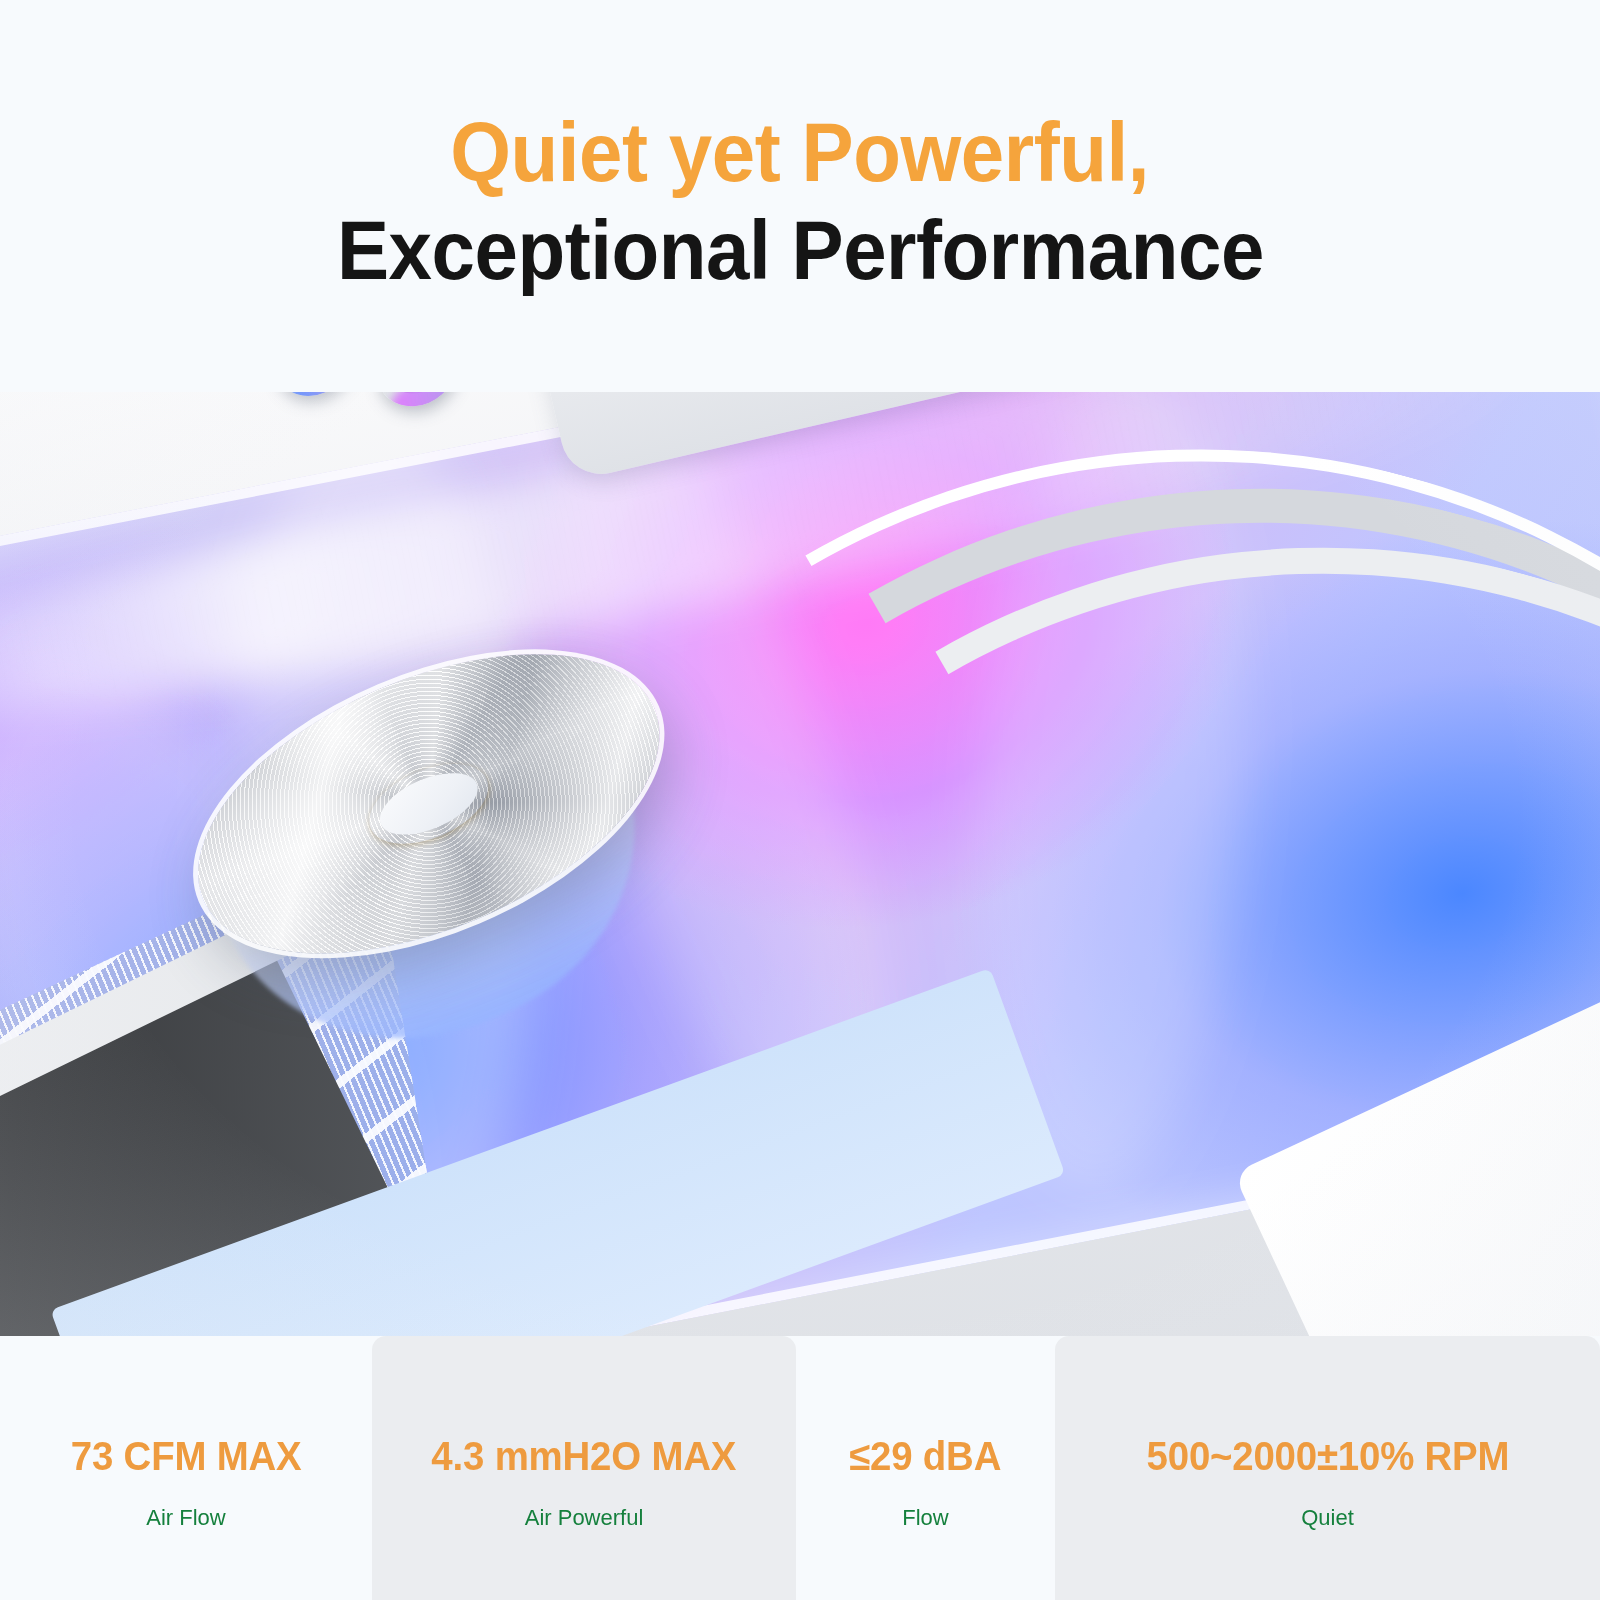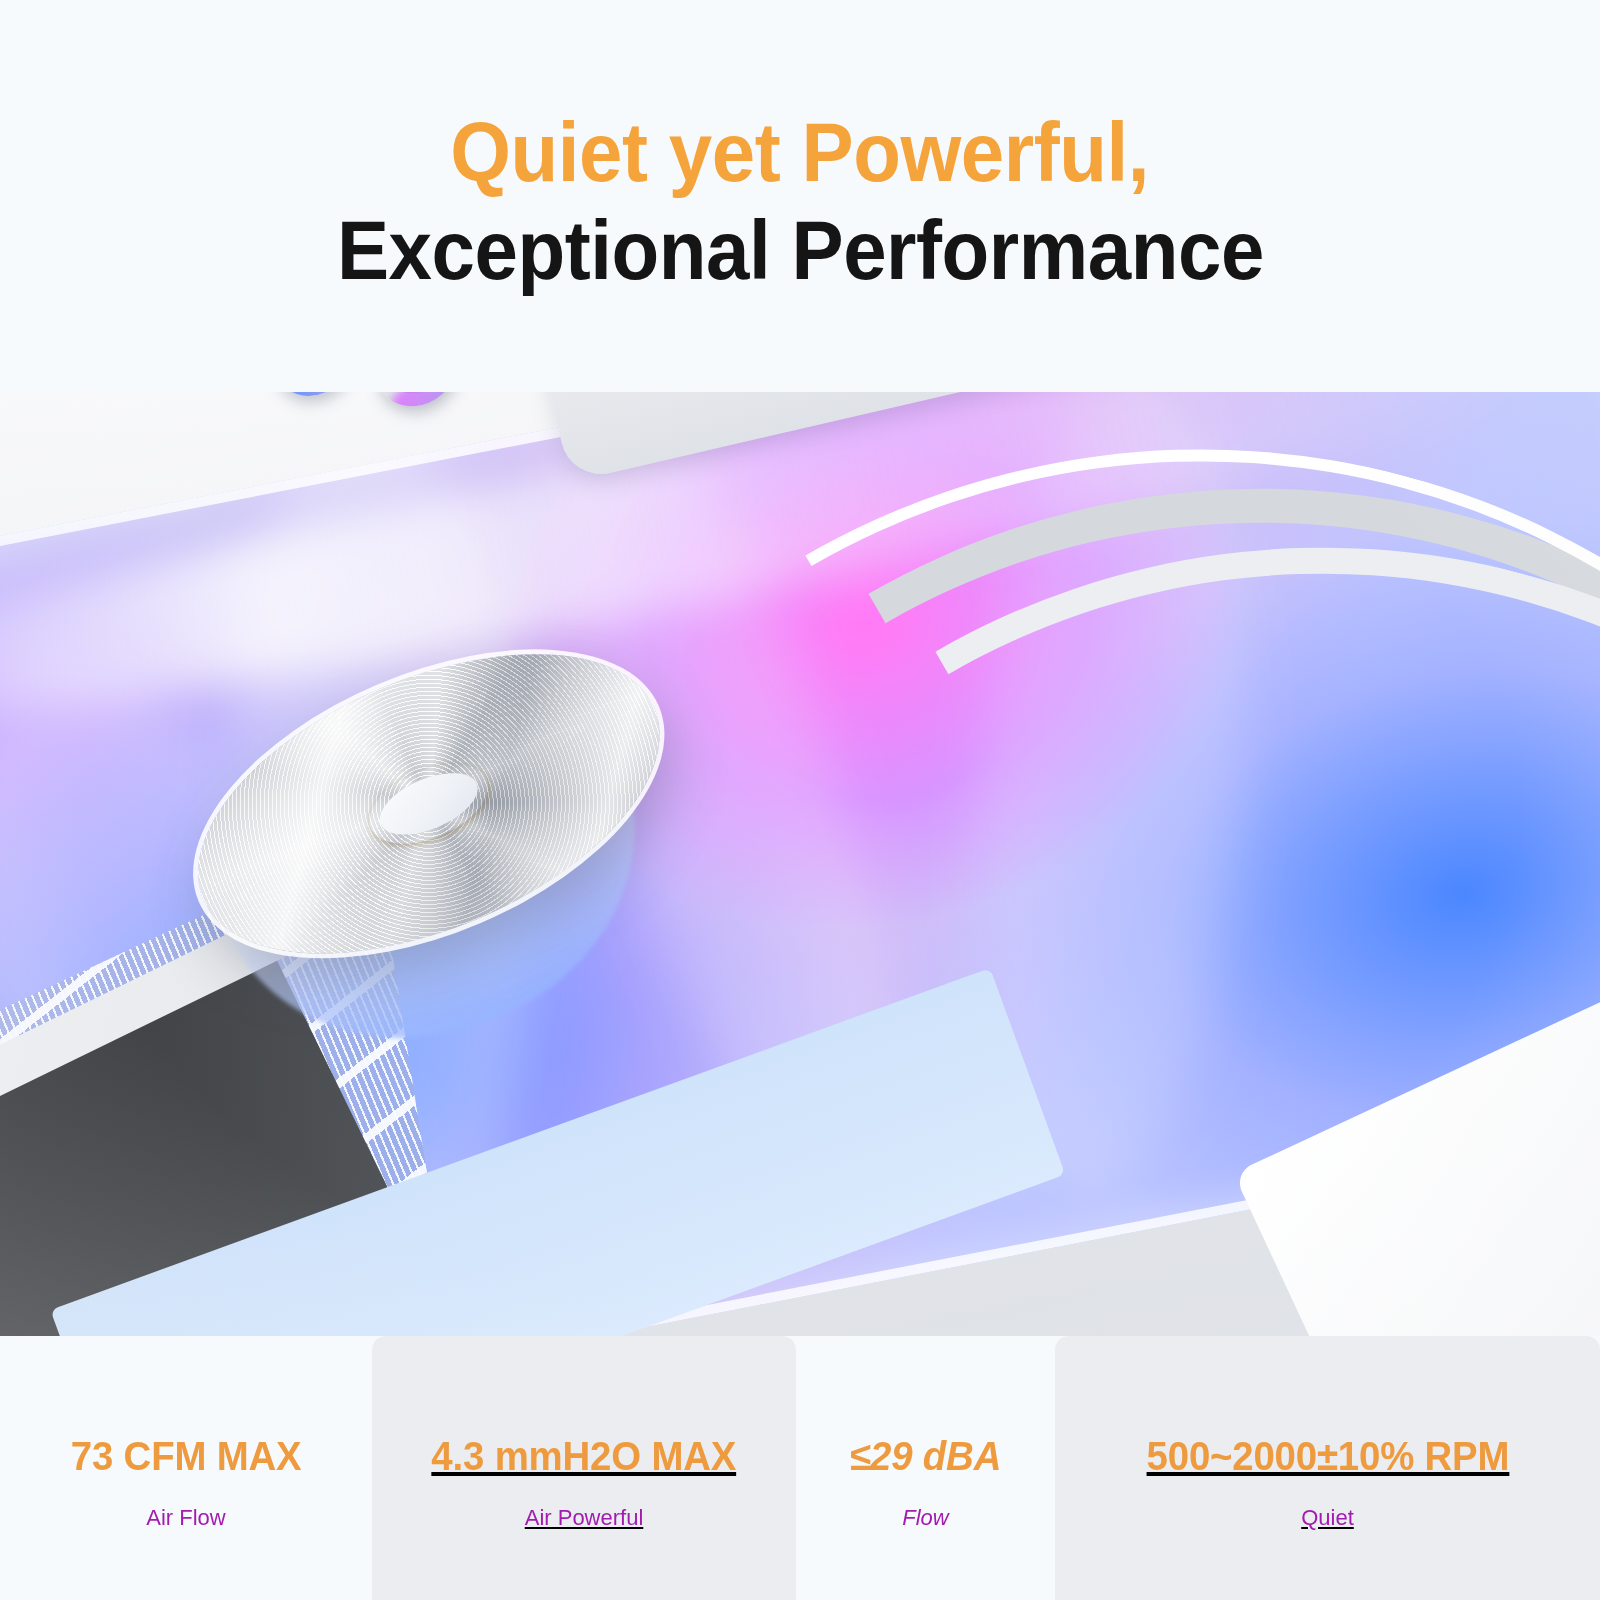--- a/index.html
+++ b/index.html
@@ -391,40 +391,39 @@
     display: flex;
     flex-direction: column;
     align-items: center;
     justify-content: center;
     box-sizing: border-box;
     padding-top: 28px;
   }
   .stat.alt {
     background: #ebedf0;
     border-radius: 14px 14px 0 0;
-    text-decoration: underline;
   }
   .stat:nth-child(1) { width: 372px; }
   .stat:nth-child(2) { width: 424px; }
-  .stat:nth-child(3) { width: 259px; font-style: italic; }
+  .stat:nth-child(3) { width: 259px; }
   .stat:nth-child(4) { width: 545px; }
 
   .stat-value {
     font-size: 40px;
     font-weight: 700;
     color: #EE9B3F;
     letter-spacing: -0.2px;
     white-space: nowrap;
     transform: scaleX(0.96);
   }
   .stat-label {
     margin-top: 26px;
     font-size: 22px;
     font-weight: 400;
-    color: #a21caf;
+    color: #15803d;
     white-space: nowrap;
   }
 </style>
 </head>
 <body>
 
 <div class="page">
 
   <div class="header">
     <div class="headline-1">Quiet yet Powerful,</div>

